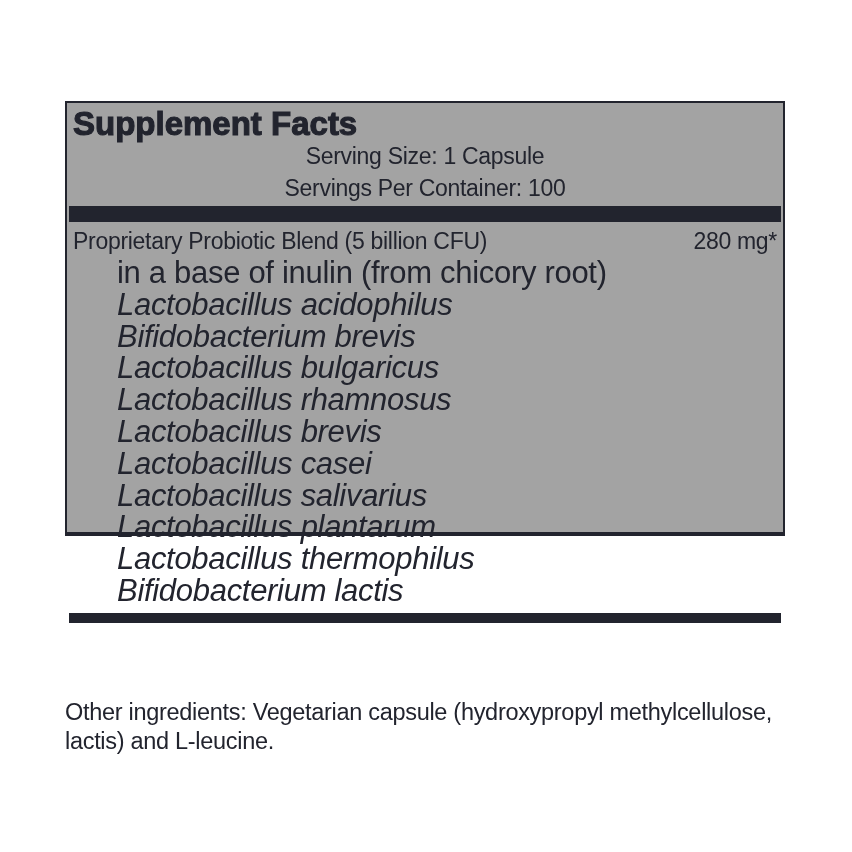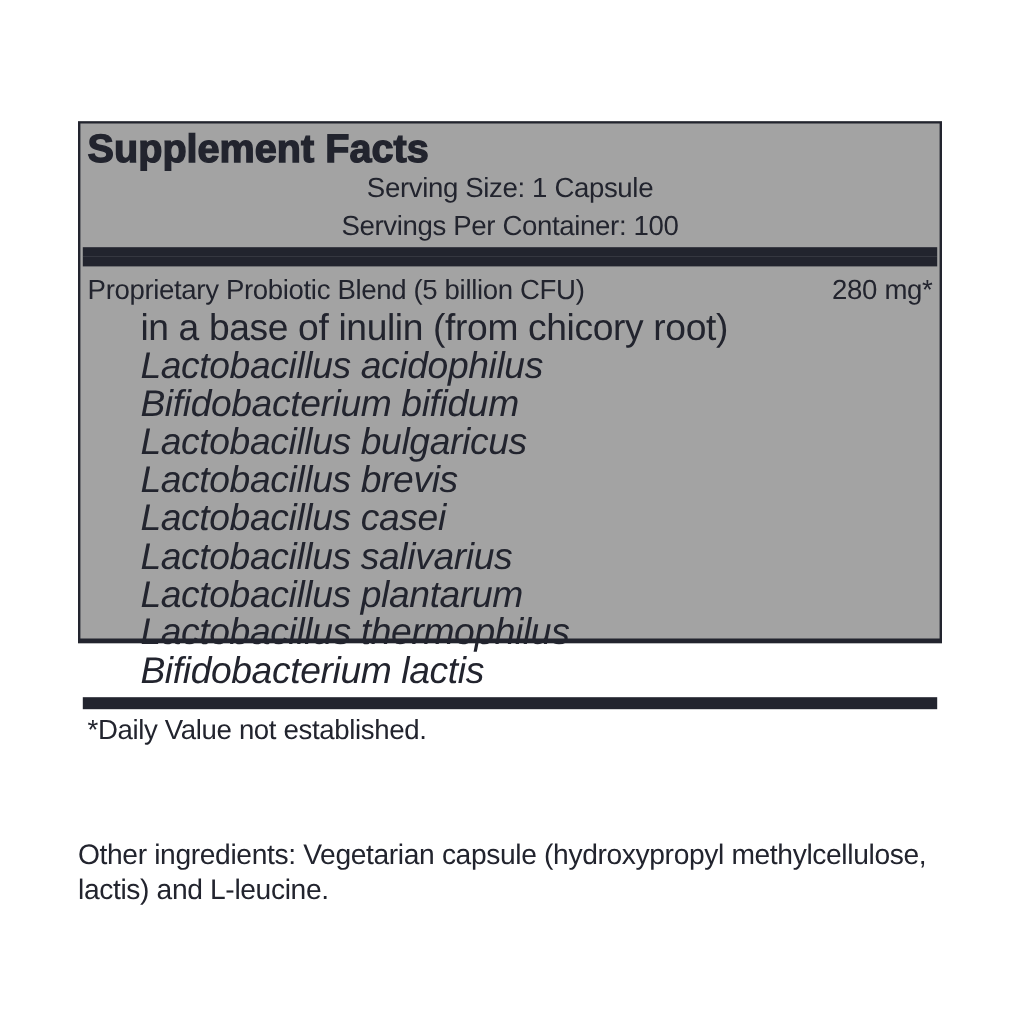--- a/index.html
+++ b/index.html
@@ -97,29 +97,29 @@
   <div class="bar first"></div>
   <div class="bar"></div>
 
   <div class="blend-row">
     <div><span class="b">Proprietary Probiotic Blend</span><span> (5 billion CFU)</span></div>
     <div>280 mg*</div>
   </div>
   <div class="indent">in a base of inulin (from chicory root)</div>
 
   <div class="indent species">Lactobacillus acidophilus</div>
-  <div class="indent species">Bifidobacterium bifidum</div>
+  <div class="indent species">Bifidobacterium brevis</div>
   <div class="indent species">Lactobacillus bulgaricus</div>
+  <div class="indent species">Lactobacillus rhamnosus</div>
   <div class="indent species">Lactobacillus brevis</div>
   <div class="indent species">Lactobacillus casei</div>
   <div class="indent species">Lactobacillus salivarius</div>
   <div class="indent species">Lactobacillus plantarum</div>
   <div class="indent species">Lactobacillus thermophilus</div>
   <div class="indent species">Bifidobacterium lactis</div>
 
   <div class="bar third"></div>
-  <div class="footnote">*Daily Value not established.</div>
 </div>
 
 <div class="other-ingredients">
   <div><span class="b">Other ingredients:</span><span> Vegetarian capsule (hydroxypropyl methylcellulose,</span></div>
   <div>lactis) and L-leucine.</div>
 </div>
 
 </body></html>

